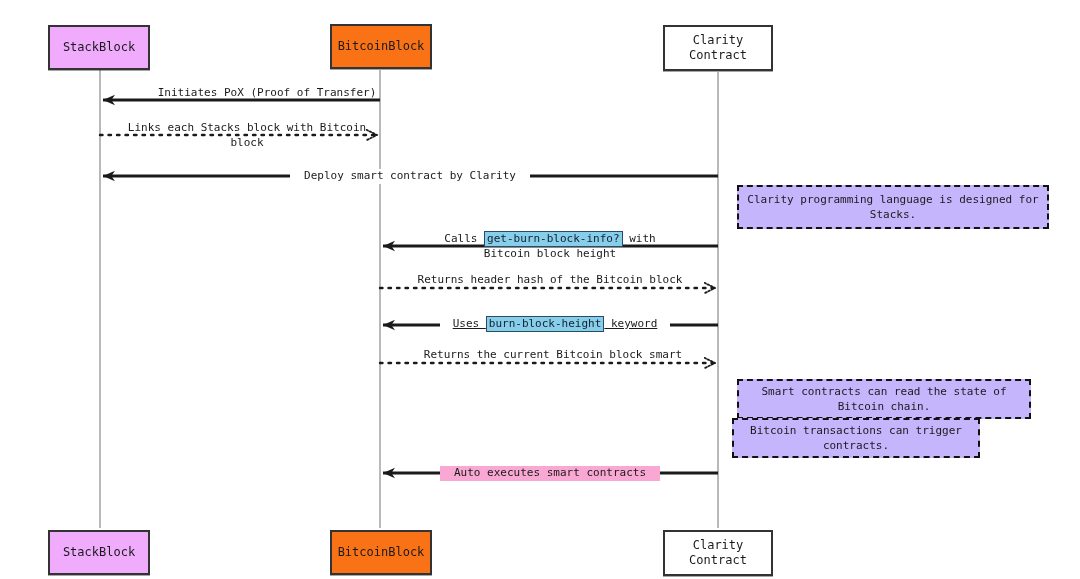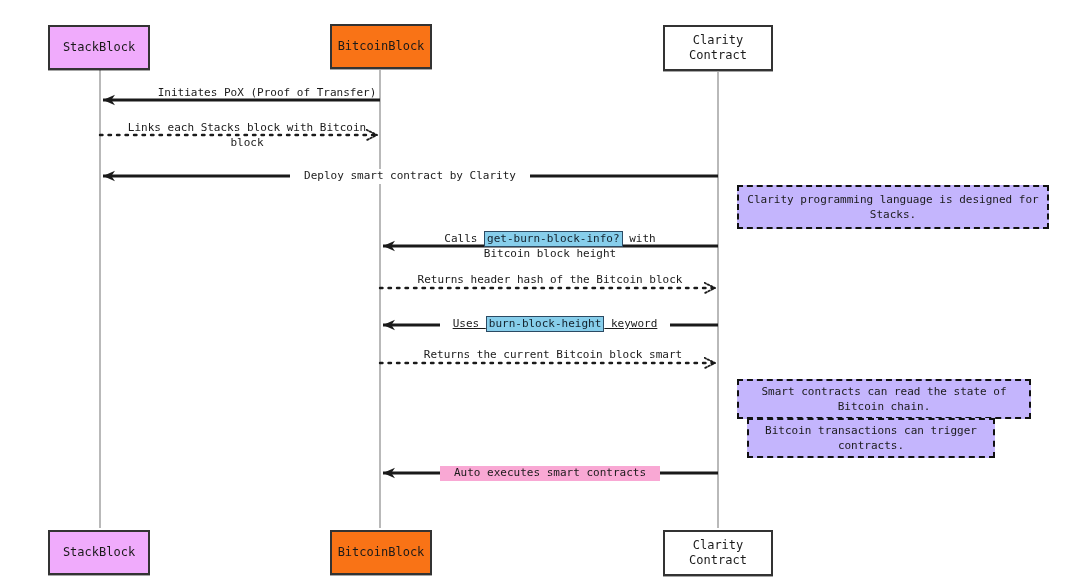--- a/index.html
+++ b/index.html
@@ -171,15 +171,15 @@
 </div>
 
 <div class="note-box" style="left:737px; top:185px; width:312px; height:44px;">
   <span>Clarity programming language is designed for Stacks.</span>
 </div>
 
 <div class="note-box" style="left:737px; top:379px; width:294px; height:40px;">
   <span>Smart contracts can read the state of Bitcoin chain.</span>
 </div>
 
-<div class="note-box" style="left:747px; top:418px; width:248px; height:40px;">
+<div class="note-box" style="left:732px; top:418px; width:248px; height:40px;">
   <span>Bitcoin transactions can trigger contracts.</span>
 </div>
 
 </body></html>

